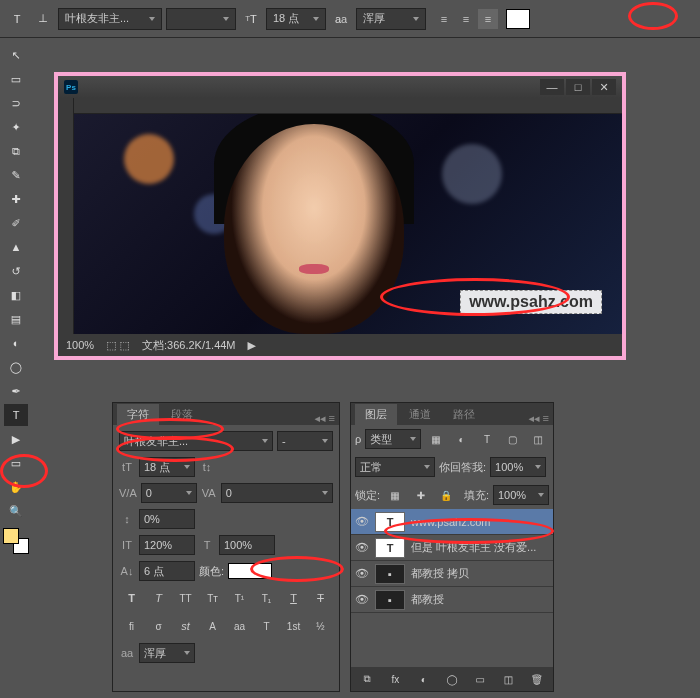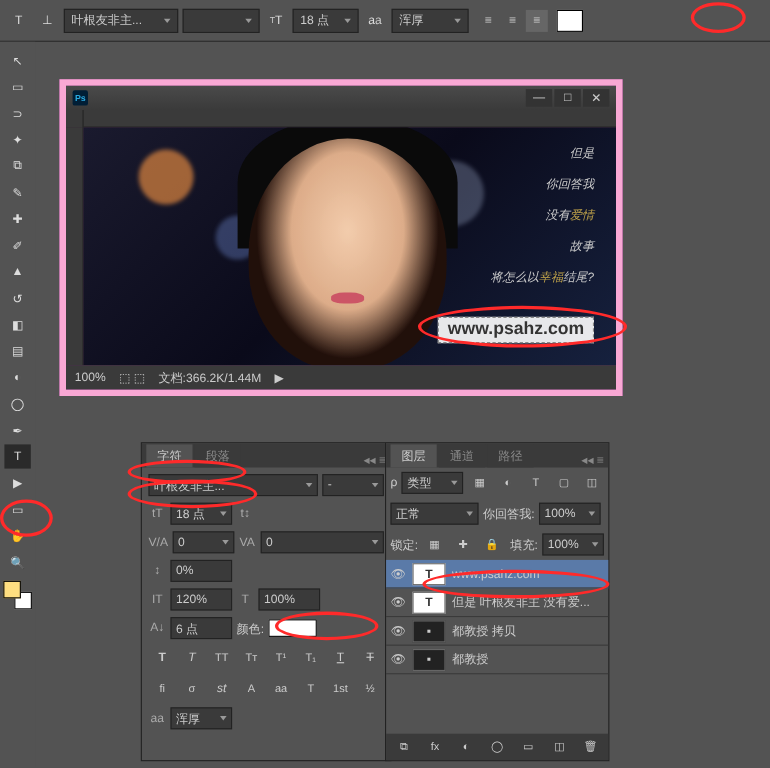--- a/index.html
+++ b/index.html
@@ -14,21 +14,21 @@
 .swatch{width:24px;height:20px;background:#fff;border:1px solid #000;margin-left:4px}
 .ring{position:absolute;border:3px solid #ff2a2a;border-radius:50%;pointer-events:none;z-index:50}
 
 .left-tools{position:absolute;left:0;top:38px;width:32px;background:#535353;height:660px;display:flex;flex-direction:column;align-items:center;padding-top:6px;gap:2px}
 .tool{width:24px;height:22px;display:flex;align-items:center;justify-content:center;cursor:pointer;color:#ddd}
 .tool.sel-t{background:#2a2a2a}
 .fgbg{position:relative;width:26px;height:26px;margin-top:4px}
 .fg{position:absolute;width:16px;height:16px;background:#ffdf80;border:1px solid #000;top:0;left:0}
 .bg{position:absolute;width:16px;height:16px;background:#fff;border:1px solid #000;bottom:0;right:0}
 
-.docwin{position:absolute;left:54px;top:72px;width:512px;height:288px;background:#701a75;border:6px solid #f9a8d4}
+.docwin{position:absolute;left:54px;top:72px;width:572px;height:288px;background:#e5e5e5;border:4px solid #f9a8d4}
 .dochdr{height:22px;background:linear-gradient(#4a4a4a,#3a3a3a);display:flex;align-items:center;padding:0 6px;gap:6px}
 .psico{width:14px;height:14px;background:#001e36;color:#29abe2;font-size:8px;display:flex;align-items:center;justify-content:center;font-weight:bold;border-radius:2px}
 .winctl{margin-left:auto;display:flex;gap:2px}
 .winbtn{width:24px;height:16px;background:#333;display:flex;align-items:center;justify-content:center;cursor:pointer}
 .rulerh{height:16px;background:#3a3a3a;border-bottom:1px solid #222;display:flex}
 .rulerc{width:16px;height:16px;background:#3a3a3a;border-right:1px solid #222}
 .rulerv{position:absolute;left:0;top:38px;width:16px;bottom:22px;background:#3a3a3a;border-right:1px solid #222}
 .canvas{position:absolute;left:16px;top:38px;right:0;bottom:22px;background:linear-gradient(135deg,#1a1a2e 0%,#0a0a1a 50%,#16213e 100%);overflow:hidden}
 .bokeh{position:absolute;border-radius:50%;filter:blur(2px);opacity:.6}
 .b1{width:50px;height:50px;background:#ff9944;left:50px;top:20px}
@@ -36,21 +36,21 @@
 .b3{width:60px;height:60px;background:#ccddff;right:120px;top:30px;opacity:.25}
 .face{position:absolute;left:150px;top:10px;width:180px;height:210px;background:radial-gradient(ellipse at 50% 40%,#e8c5a8 0%,#d4a888 40%,#2a1a15 65%);border-radius:50% 50% 45% 45%;filter:contrast(1.1)}
 .hair{position:absolute;left:140px;top:-10px;width:200px;height:120px;background:#0a0a0a;border-radius:50% 50% 0 0}
 .lips{position:absolute;left:225px;top:150px;width:30px;height:10px;background:#cc5566;border-radius:40%}
 .txt-cn{position:absolute;right:20px;top:10px;color:#fff;font-family:"KaiTi","STKaiti",serif;font-size:18px;line-height:28px;text-align:right;font-style:italic}
 .txt-url{position:absolute;right:20px;bottom:20px;background:rgba(255,255,255,.9);color:#333;font-size:16px;font-weight:bold;padding:2px 8px;border:1px dashed #888}
 .hl{color:#bfa24a}
 .docft{position:absolute;left:0;bottom:0;right:0;height:22px;background:#3a3a3a;display:flex;align-items:center;padding:0 8px;gap:12px}
 
 .panel{position:absolute;background:#535353;border:1px solid #222}
-.charpnl{left:128px;top:402px;width:228px;height:290px}
+.charpnl{left:112px;top:402px;width:228px;height:290px}
 .layerpnl{left:350px;top:402px;width:204px;height:290px}
 .ptabs{height:22px;background:#3a3a3a;display:flex;align-items:flex-end;padding:0 4px;gap:2px}
 .ptab{padding:3px 10px;background:#535353;cursor:pointer}
 .ptab.inactive{background:#3a3a3a;color:#888}
 .pbody{padding:6px;display:flex;flex-direction:column;gap:6px}
 .row{display:flex;align-items:center;gap:4px}
 .fld{background:#3a3a3a;border:1px solid #222;height:20px;padding:0 4px;display:flex;align-items:center;flex:1}
 .fld.sm{flex:0 0 56px}
 .lbl{color:#aaa;min-width:16px;text-align:center}
 .iconrow{display:flex;gap:2px;justify-content:space-around;padding:2px 0}
@@ -135,27 +135,20 @@
       <div class="rulerc"></div>
     </div>
   <div class="rulerv"></div>
   <div class="canvas">
     <div class="bokeh b1"></div>
       <div class="bokeh b2"></div>
       <div class="bokeh b3"></div>
     <div class="hair"></div>
       <div class="face"></div>
       <div class="lips"></div>
-    <div class="txt-cn">
-      <div>但是</div>
-      <div>你回答我</div>
-      <div><span>没有</span><span class="hl">爱情</span></div>
-      <div>故事</div>
-      <div><span>将怎么以</span><span class="hl">幸福</span><span>结尾?</span></div>
-    </div>
     <div class="txt-url">www.psahz.com</div>
   </div>
   <div class="docft">
     <span>100%</span>
     <span>⬚ ⬚</span>
     <span>文档:366.2K/1.44M</span>
     <span>▶</span>
   </div>
 </div>
 

